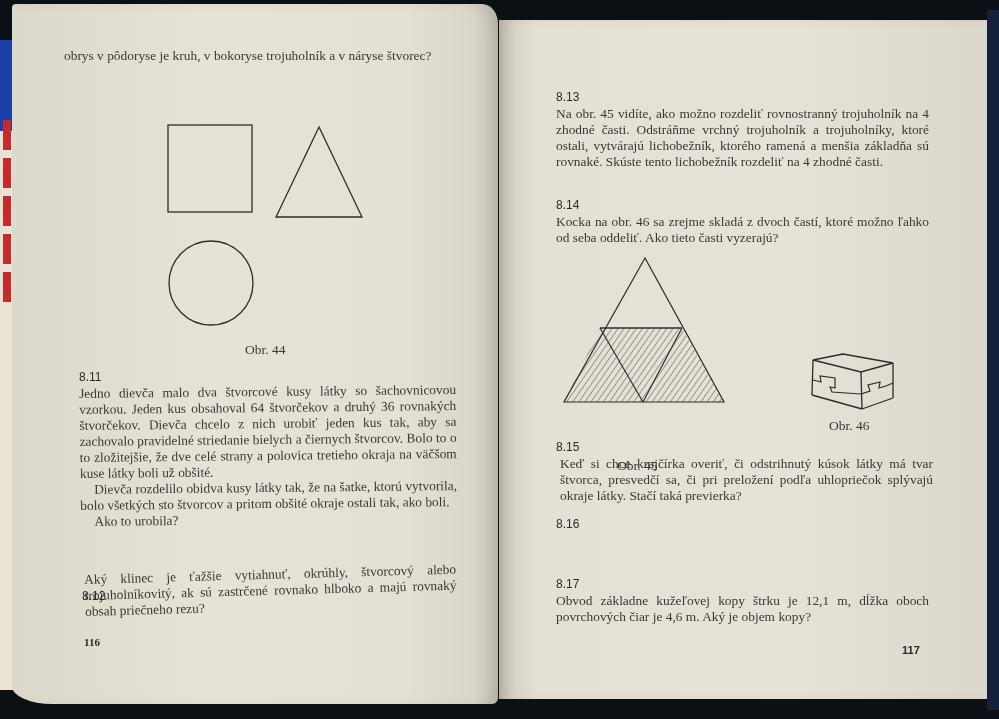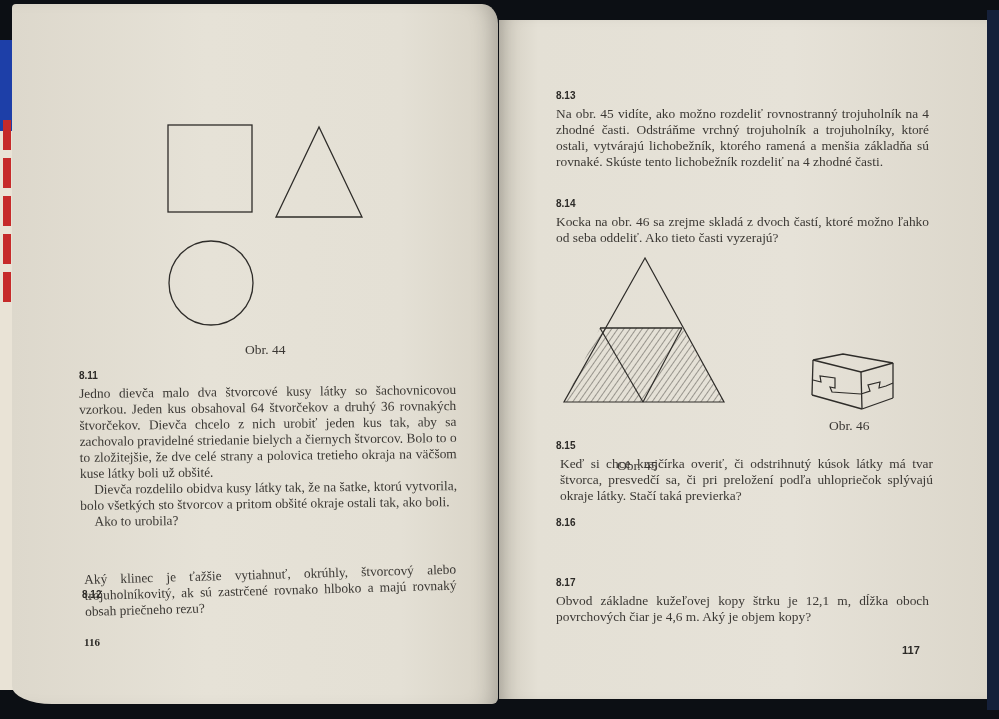--- a/index.html
+++ b/index.html
@@ -41,22 +41,22 @@
     font-size: 13.4px;
     line-height: 16px;
     color: #3b3834;
     text-align: justify;
   }
   .text p { margin: 0; }
   .indent { text-indent: 14px; }
   .heading {
     position: absolute;
     font-family: "Liberation Sans", "DejaVu Sans", sans-serif;
-    font-weight: bold;
-    font-size: 10px;
+    font-weight: normal;
+    font-size: 12px;
     color: #2c2a27;
   }
   .caption {
     position: absolute;
     font-size: 13.5px;
     color: #3b3834;
   }
   .pagenum {
     position: absolute;
     font-family: "Liberation Sans", "DejaVu Sans", sans-serif;
@@ -68,20 +68,23 @@
 </style>
 </head>
 <body>
 
 <div class="cover-edge-left"></div>
 <div class="cover-red"></div>
 <div class="cover-edge-right"></div>
 
 <div class="page page-left">
 
+  <div class="text" style="left:52px; top:44px; width:392px;">
+    <p>obrys v pôdoryse je kruh, v bokoryse trojuholník a v náryse štvorec?</p>
+  </div>
 
   <svg style="left:150px; top:115px;" width="220" height="215">
     <rect x="6" y="6" width="84" height="87" fill="none" stroke="#2e2c29" stroke-width="1.3"></rect>
     <polygon points="157,8 114,98 200,98" fill="none" stroke="#2e2c29" stroke-width="1.3"></polygon>
     <circle cx="49" cy="164" r="42" fill="none" stroke="#2e2c29" stroke-width="1.3"></circle>
   </svg>
   <div class="caption" style="left:233px; top:338px;">Obr. 44</div>
 
   <div class="heading" style="left:67px; top:366px;">8.11</div>
   <div class="text" style="left:67px; top:382px; width:377px; transform: rotate(-0.6deg); transform-origin: left top;">

